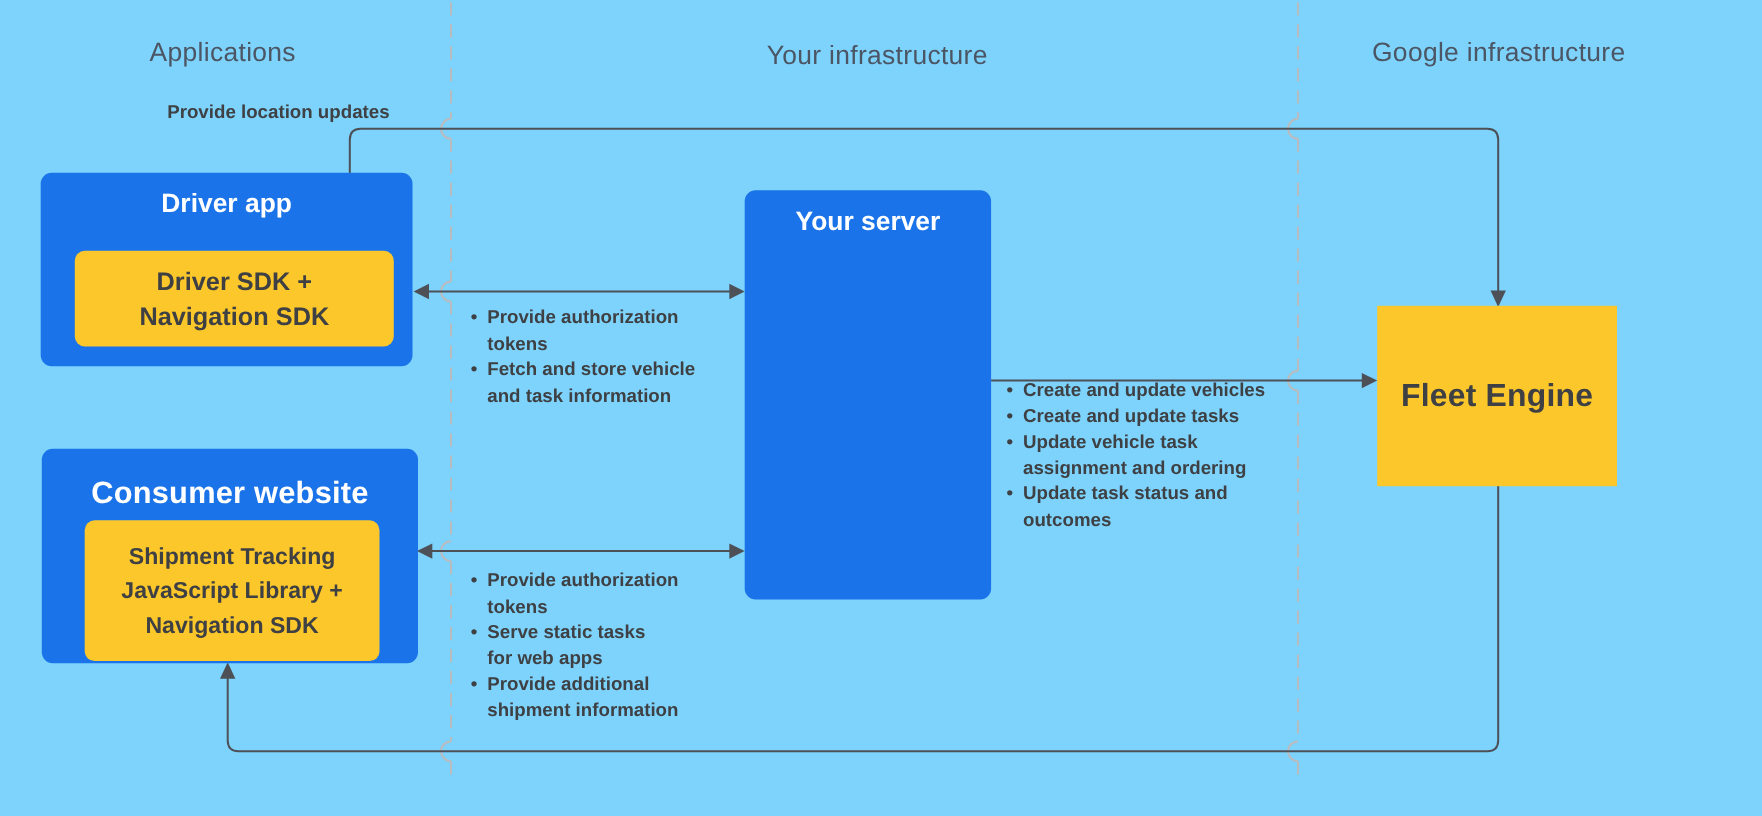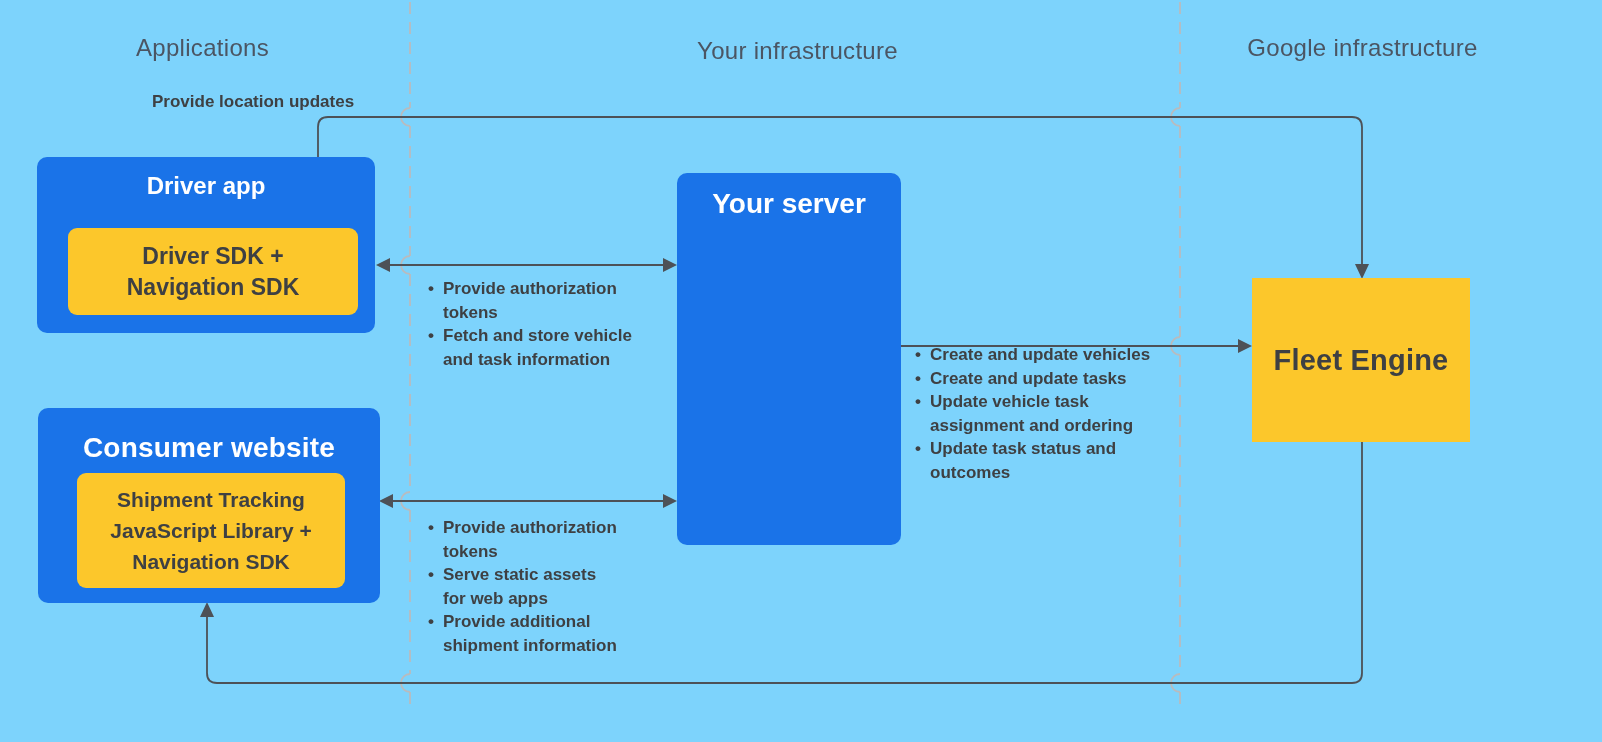--- a/index.html
+++ b/index.html
@@ -21,24 +21,24 @@
   .yellow-box{background:var(--yellow);border-radius:9px;display:flex;align-items:center;justify-content:center;
               text-align:center;font-weight:bold;color:var(--dark-text);}
   .box-title{color:var(--title-on-blue);font-weight:bold;text-align:center;}
 
   .driver-app{left:37px;top:157px;width:338px;height:176px;}
   .driver-app .box-title{font-size:24px;padding-top:15px;}
   .driver-sdk{left:68px;top:228px;width:290px;height:87px;font-size:23px;line-height:31px;}
 
   .consumer-website{left:38px;top:408px;width:342px;height:195px;}
   .consumer-website .box-title{font-size:28px;padding-top:24px;letter-spacing:.2px;}
-  .shipment-sdk{left:77px;top:473px;width:268px;height:115px;font-size:21px;line-height:31px;}
+  .shipment-sdk{left:77px;top:473px;width:268px;height:128px;font-size:21px;line-height:31px;}
 
   .your-server{left:677px;top:173px;width:224px;height:372px;}
-  .your-server .box-title{font-size:28px;padding-top:15px;}
+  .your-server .box-title{font-size:24px;padding-top:15px;}
 
   .fleet-engine{left:1252px;top:278px;width:218px;height:164px;border-radius:0;font-size:29px;letter-spacing:.2px;}
 
   .pre{white-space:pre-line;}
   .lbl{position:absolute;font-weight:bold;font-size:17px;color:var(--dark-text);line-height:24px;}
   .lbl-location-updates{left:152px;top:90px;}
   .lbl-shipment-location{left:1372px;top:516px;}
 
   .bullets{position:absolute;}
   .bullets-driver-server{left:428px;top:277px;}
@@ -121,21 +121,21 @@
   </div>
 
   <div class="bullets bullets-consumer-server">
     <div class="bullet">
       <span class="dot">•</span>
       <span class="pre">Provide authorization
 tokens</span>
     </div>
     <div class="bullet">
       <span class="dot">•</span>
-      <span class="pre">Serve static assets
+      <span class="pre">Serve static tasks
 for web apps</span>
     </div>
     <div class="bullet">
       <span class="dot">•</span>
       <span class="pre">Provide additional
 shipment information</span>
     </div>
   </div>
 
   <div class="bullets bullets-server-fleet">

